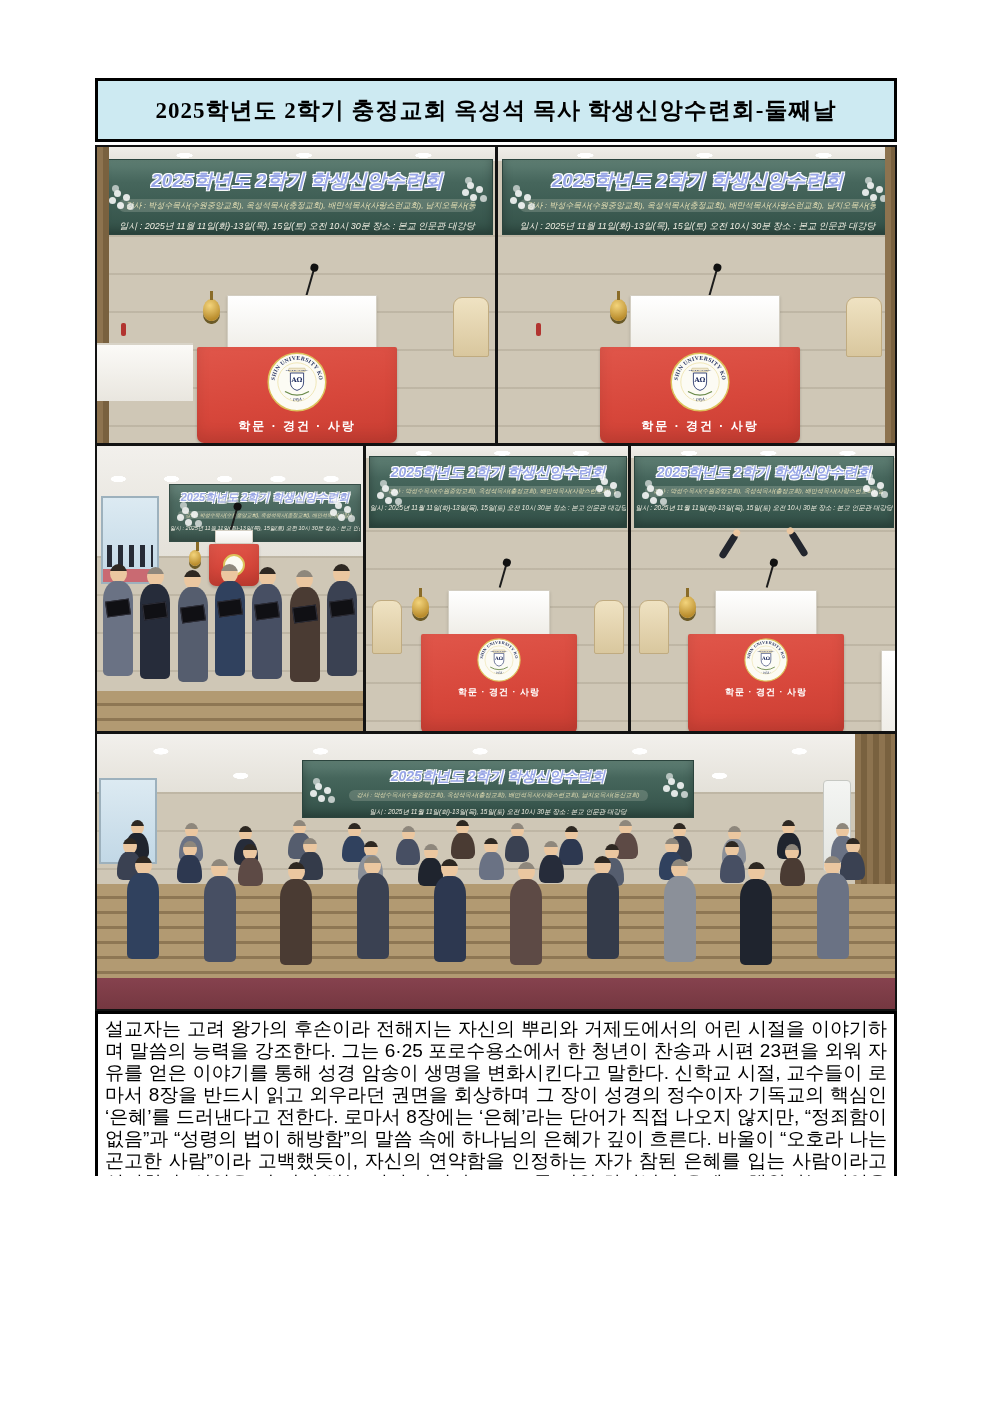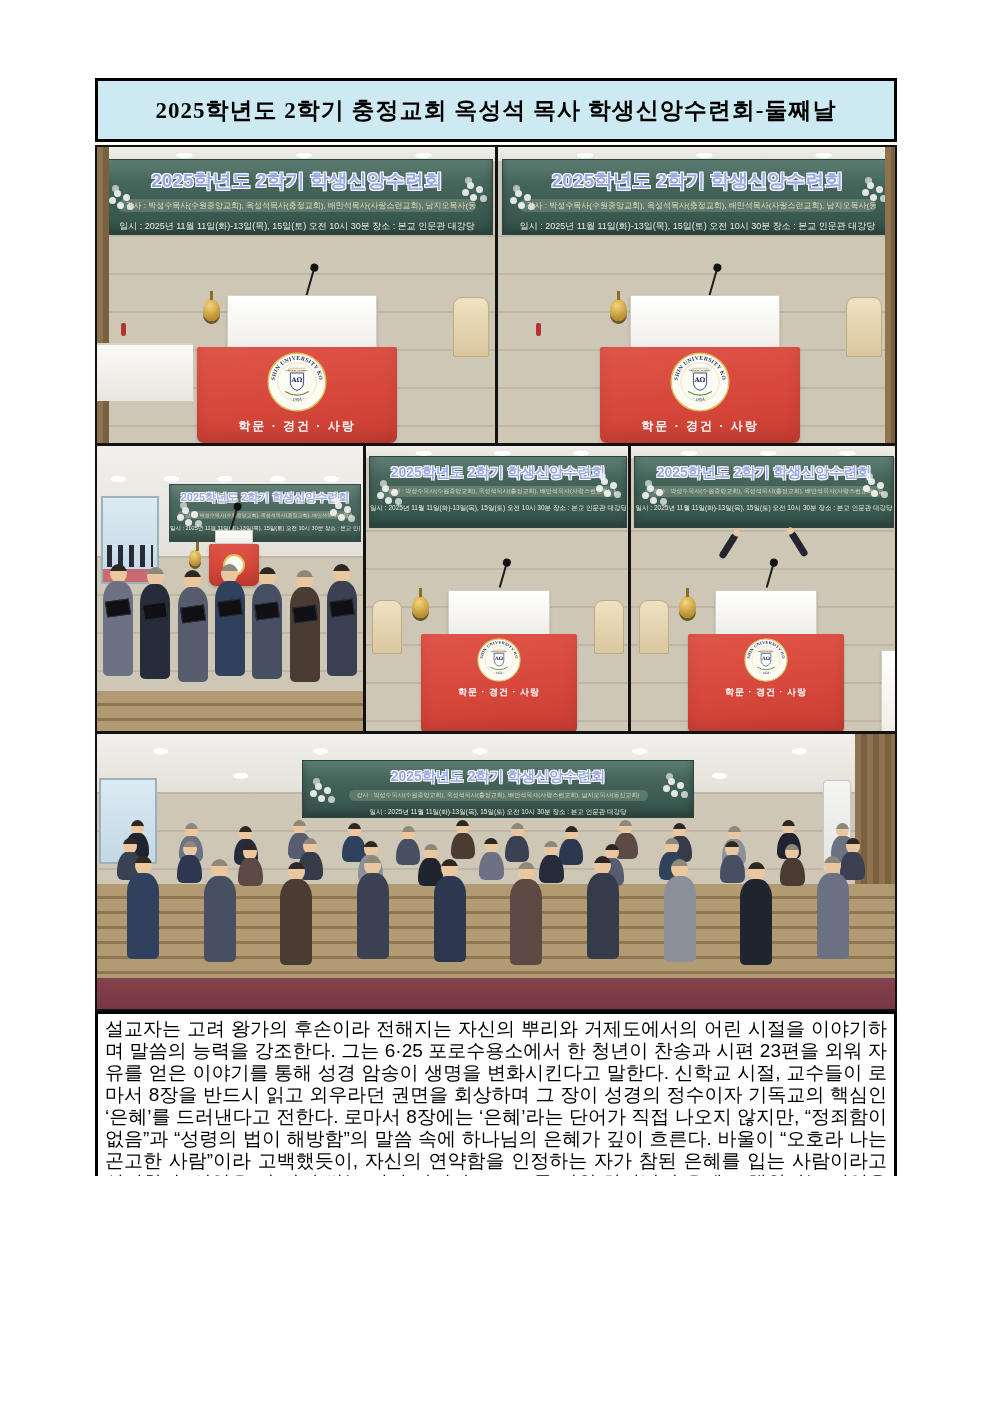--- a/index.html
+++ b/index.html
@@ -40,21 +40,21 @@
       radial-gradient(ellipse 12px 5px at 58% 72%, #fff 0 60%, rgba(255,255,255,0) 66%),
       radial-gradient(ellipse 12px 5px at 78% 72%, #fff 0 60%, rgba(255,255,255,0) 66%),
       radial-gradient(ellipse 12px 5px at 96% 72%, #fff 0 60%, rgba(255,255,255,0) 66%),
       linear-gradient(#f2f0ec,#e4e1d9); }
   .wlines { position:absolute; left:0; right:0;
     background:repeating-linear-gradient(180deg, rgba(125,115,95,0.20) 0 2px, rgba(0,0,0,0) 2px 38px); }
 
   
   .banner { position:absolute; overflow:hidden; text-align:center;
     background:linear-gradient(180deg,#5f7f74 0%,#46665c 30%,#335148 100%);
-    border:1px solid #2b443d; box-shadow:inset 0 -4px 10px rgba(0,0,0,0.25); }
+    border:1px solid #2b443d; box-shadow:inset 0 -4px 10px rgba(0,0,0,0.25);font-style:italic; }
   .banner::before, .banner::after { content:""; position:absolute; width:7px; height:7px; border-radius:50%;
     background:#fff; opacity:.85;
     box-shadow:9px 4px 0 #fff, 3px 12px 0 #fff, -5px 7px 0 #fff, 13px 13px 0 rgba(255,255,255,.8), -2px -5px 0 rgba(255,255,255,.7); }
   .banner::before { left:12px; top:40%; }
   .banner::after  { right:18px; top:30%; }
   .bn-title { font-weight:bold; color:#98a6e6; white-space:nowrap; overflow:hidden;
     text-shadow:1px 1px 0 #fff,-1px -1px 0 #fff,1px -1px 0 #fff,-1px 1px 0 #fff; }
   .bn-sub { display:inline-block; background:rgba(250,250,235,0.18); color:#e4dfb4;
     border-radius:10px; white-space:nowrap; overflow:hidden; max-width:92%; padding:1px 8px; }
   .bn-date { color:#f2f0e4; white-space:nowrap; overflow:hidden; }

